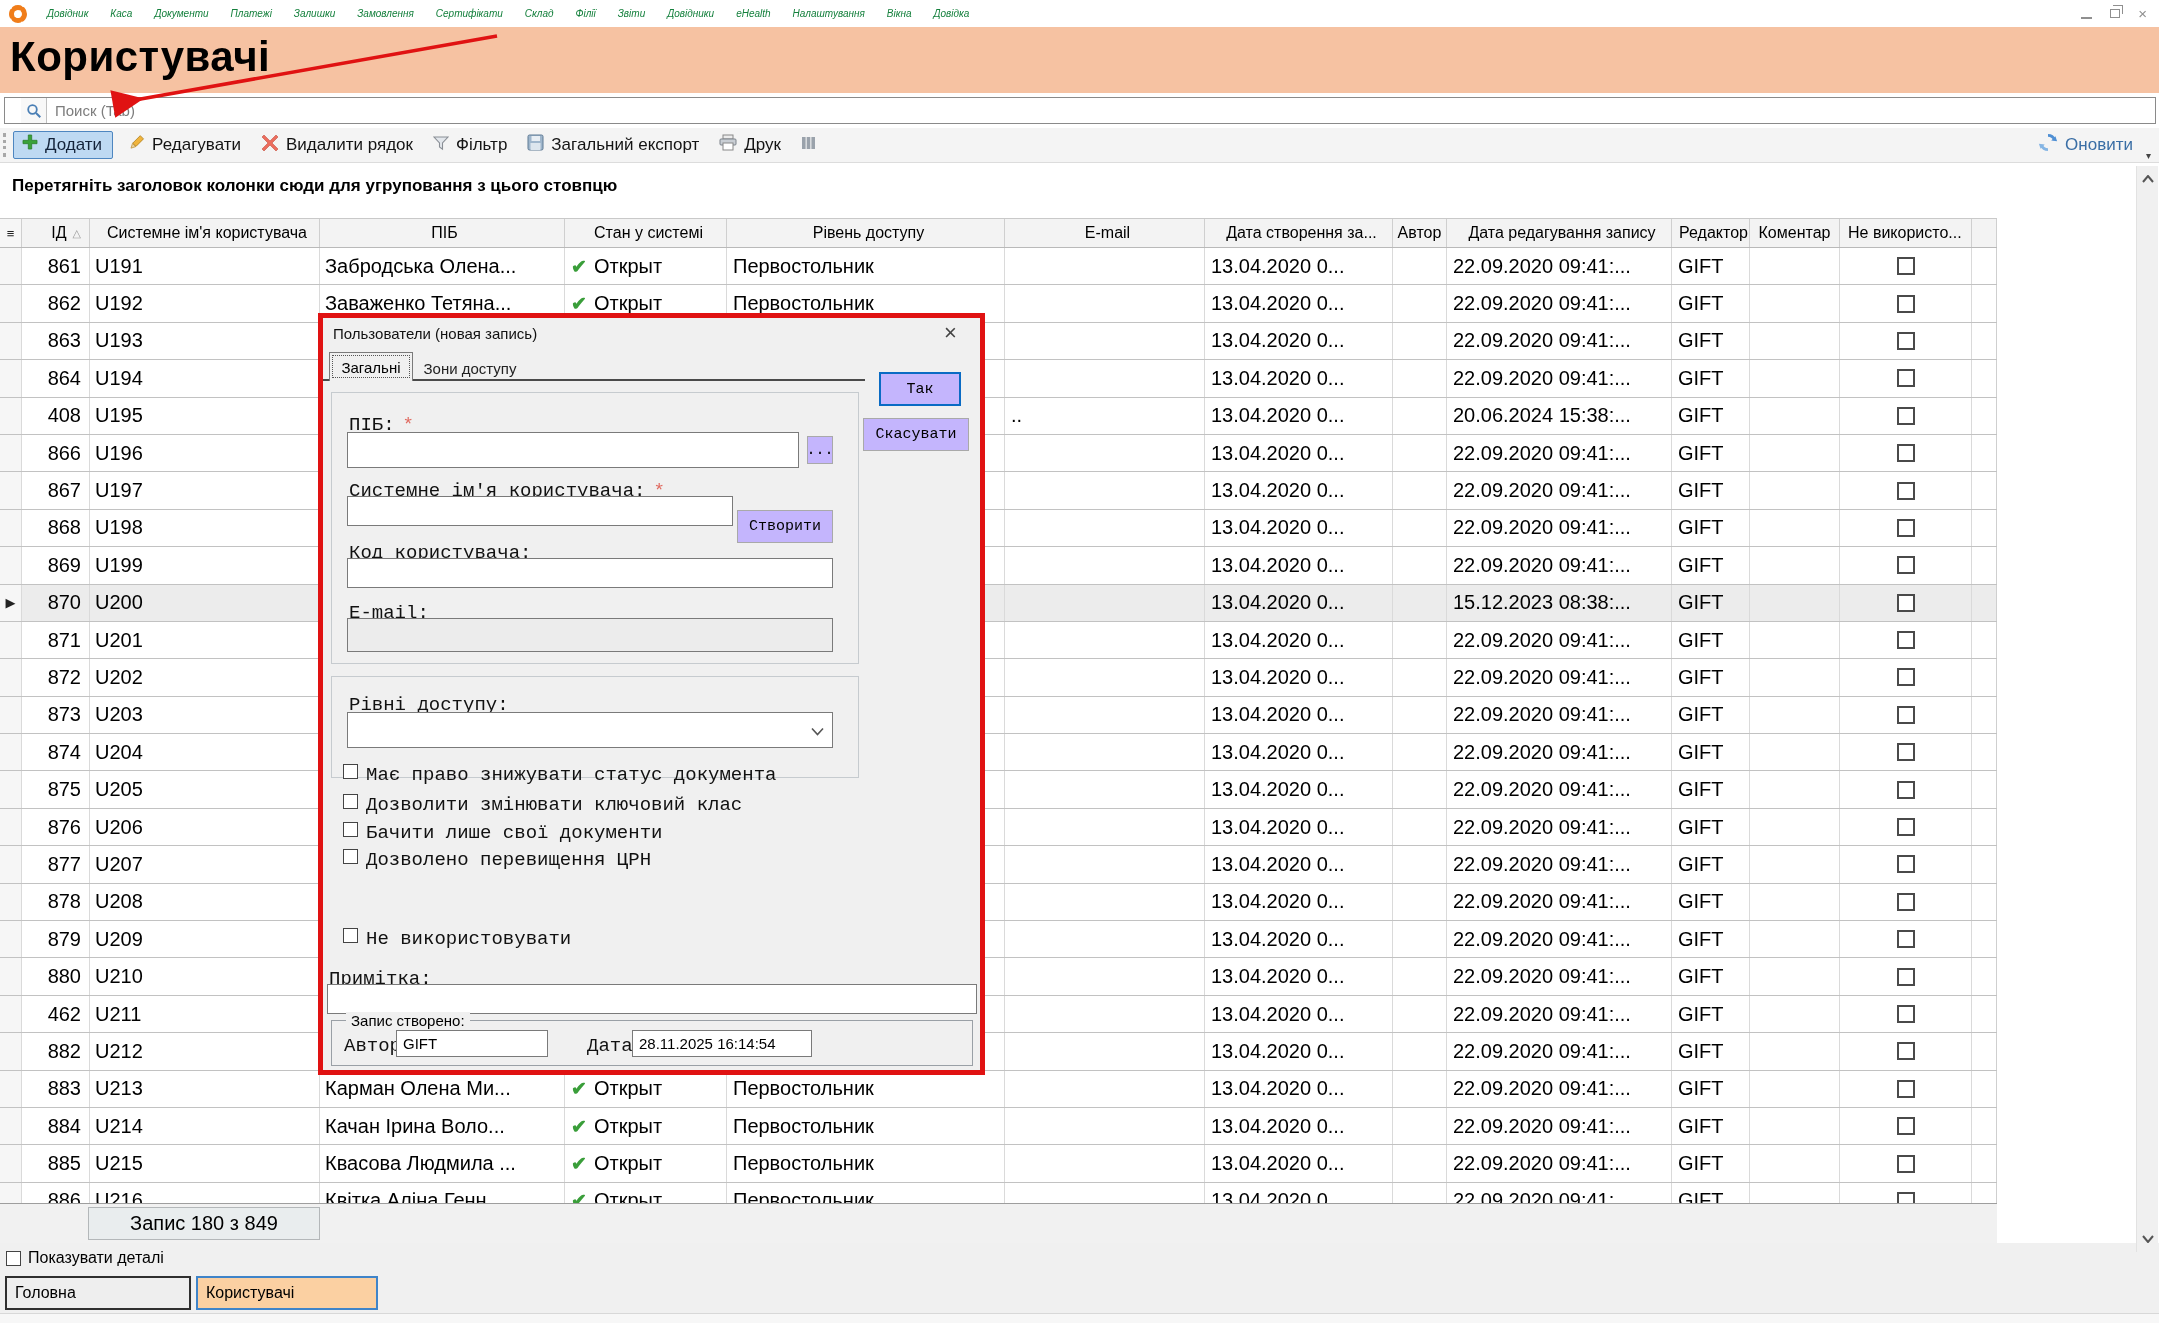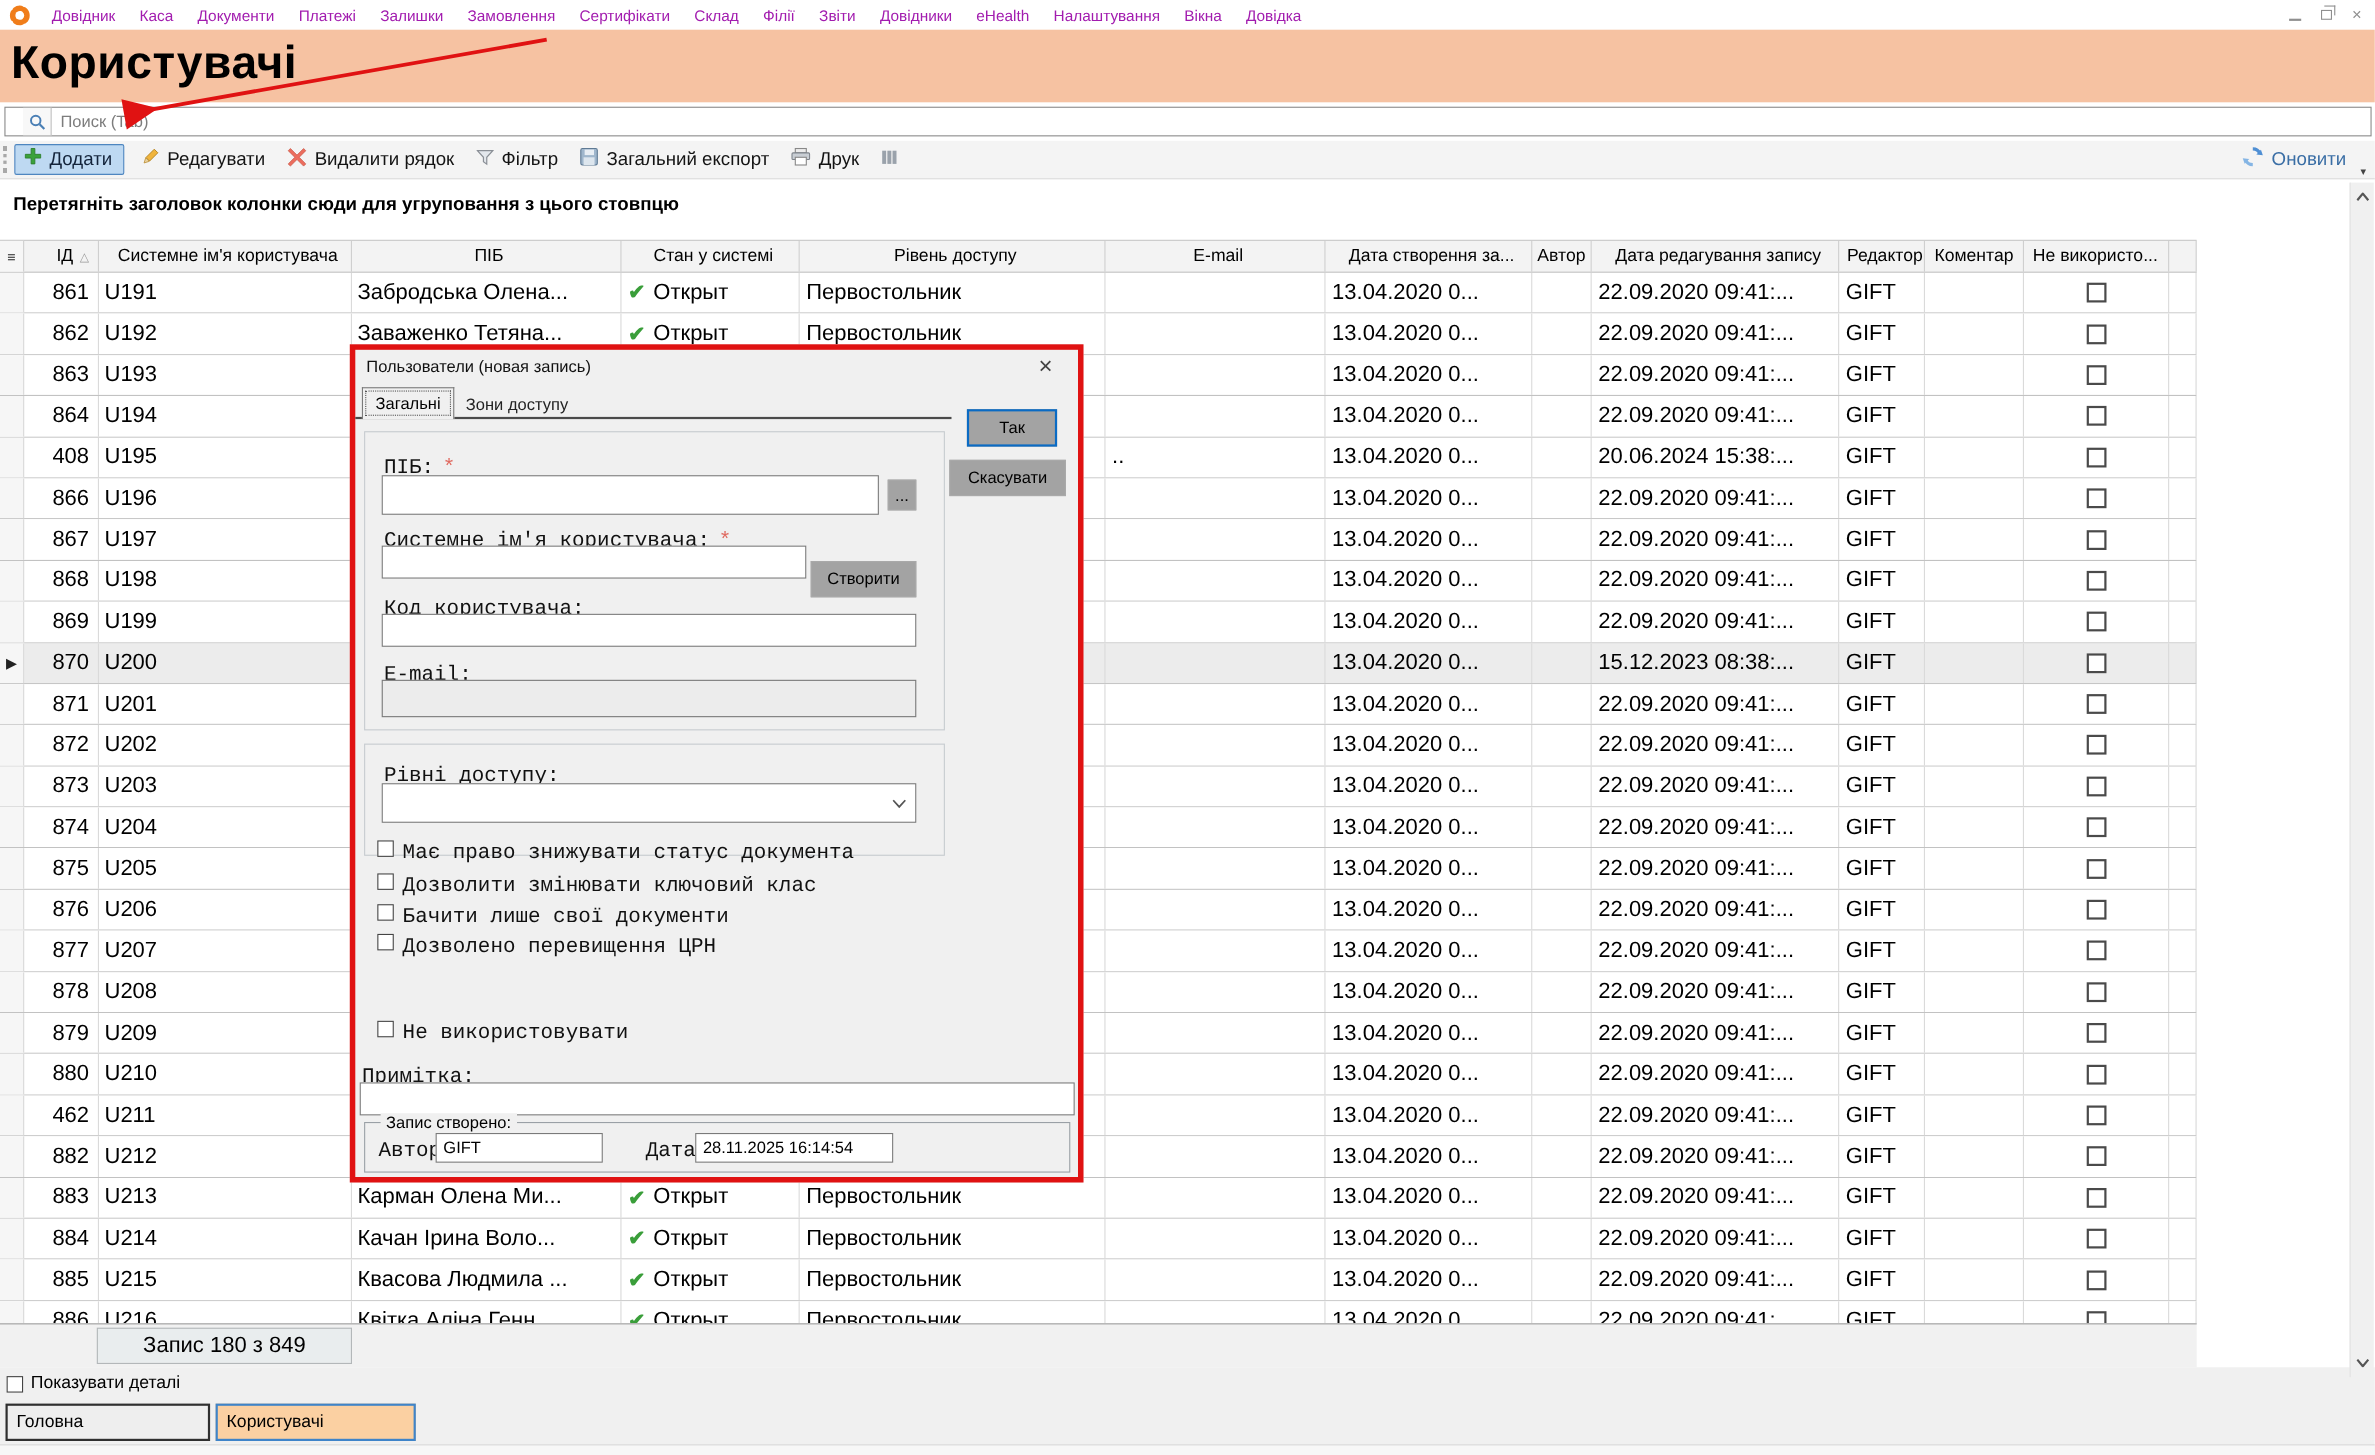--- a/index.html
+++ b/index.html
@@ -4,21 +4,21 @@
 <style>
   html,body{margin:0;padding:0;background:#fff;}
   *{box-sizing:border-box;}
   body{font-family:"Liberation Sans",sans-serif;color:#000;}
   .stage{position:relative;width:2159px;height:1323px;overflow:hidden;background:#fff;}
   .abs{position:absolute;}
 
   
   .menubar{left:0;top:0;width:2159px;height:27px;background:#fff;display:flex;align-items:center;}
   .logo{margin:0 8px 0 8px;width:20px;height:20px;}
-  .menu-item{font-size:14px;color:#a21caf;padding:0 11px;cursor:default;white-space:nowrap;}
+  .menu-item{font-size:10px;color:#15803d;padding:0 11px;cursor:default;white-space:nowrap;font-style:italic;}
   .winctrl{margin-left:auto;display:flex;align-items:center;gap:18px;padding-right:12px;}
   .win-min{width:11px;height:2px;background:#8f8f8f;margin-top:8px;}
   .win-restore{position:relative;width:10px;height:9px;border:1.5px solid #8f8f8f;}
   .win-restore:after{content:"";position:absolute;left:2px;top:-5px;width:9px;height:8px;border:1.5px solid #8f8f8f;border-bottom:none;border-left:none;}
   .win-close{font-size:15px;color:#8f8f8f;line-height:1;}
 
   
   .titleband{left:0;top:27px;width:2159px;height:66px;background:#f6c2a2;}
   .pagetitle{left:10px;top:33px;font-size:42px;font-weight:800;letter-spacing:0.5px;}
 
@@ -95,21 +95,21 @@
   .dtab{display:flex;align-items:center;justify-content:center;font-size:15px;}
   .dtab.active{left:6px;top:34px;width:84px;height:29px;background:#f0f0f0;border:1px solid #7a7a7a;border-bottom:none;outline:1px dotted #555;outline-offset:-4px;z-index:2;}
   .dtab.idle{left:92px;top:38px;width:110px;height:24px;color:#222;}
   .gbox{border:1px solid #c6cbcf;}
   .gb1{left:8px;top:74px;width:528px;height:272px;}
   .gb2{left:8px;top:358px;width:528px;height:102px;}
   .dlabel{font-size:19px;color:#111;white-space:nowrap;font-family:Liberation Mono, monospace;}
   .req{color:#e06a60;margin-left:8px;}
   .dinput{background:#fff;border:1px solid #7a7a7a;}
   .dinput.disabled{background:#ececec;}
-  .dbtn{display:flex;align-items:center;justify-content:center;background:#a3a3a3;border:1px solid #a9a9a9;font-size:15px;}
+  .dbtn{display:flex;align-items:center;justify-content:center;background:#c4b5fd;border:1px solid #a9a9a9;font-size:15px;font-family:Liberation Mono, monospace;}
   .dbtn.default{border:2px solid #0a6bc4;}
   .combo{background:#fff;border:1px solid #7a7a7a;display:flex;align-items:center;justify-content:flex-end;padding-right:8px;}
   .dcheck{position:absolute;display:flex;gap:8px;}
   .dcheck .box{width:15px;height:15px;border:1.4px solid #444;background:#fff;flex:none;}
   .created-gb{left:8px;top:702px;width:642px;height:46px;border:1px solid #9aa0a6;}
   .gb-label{position:absolute;left:14px;top:-9px;background:#f0f0f0;padding:0 5px;font-size:15px;}
 
   
   .overlay{left:0;top:0;width:2159px;height:1323px;z-index:20;pointer-events:none;}
 </style>

